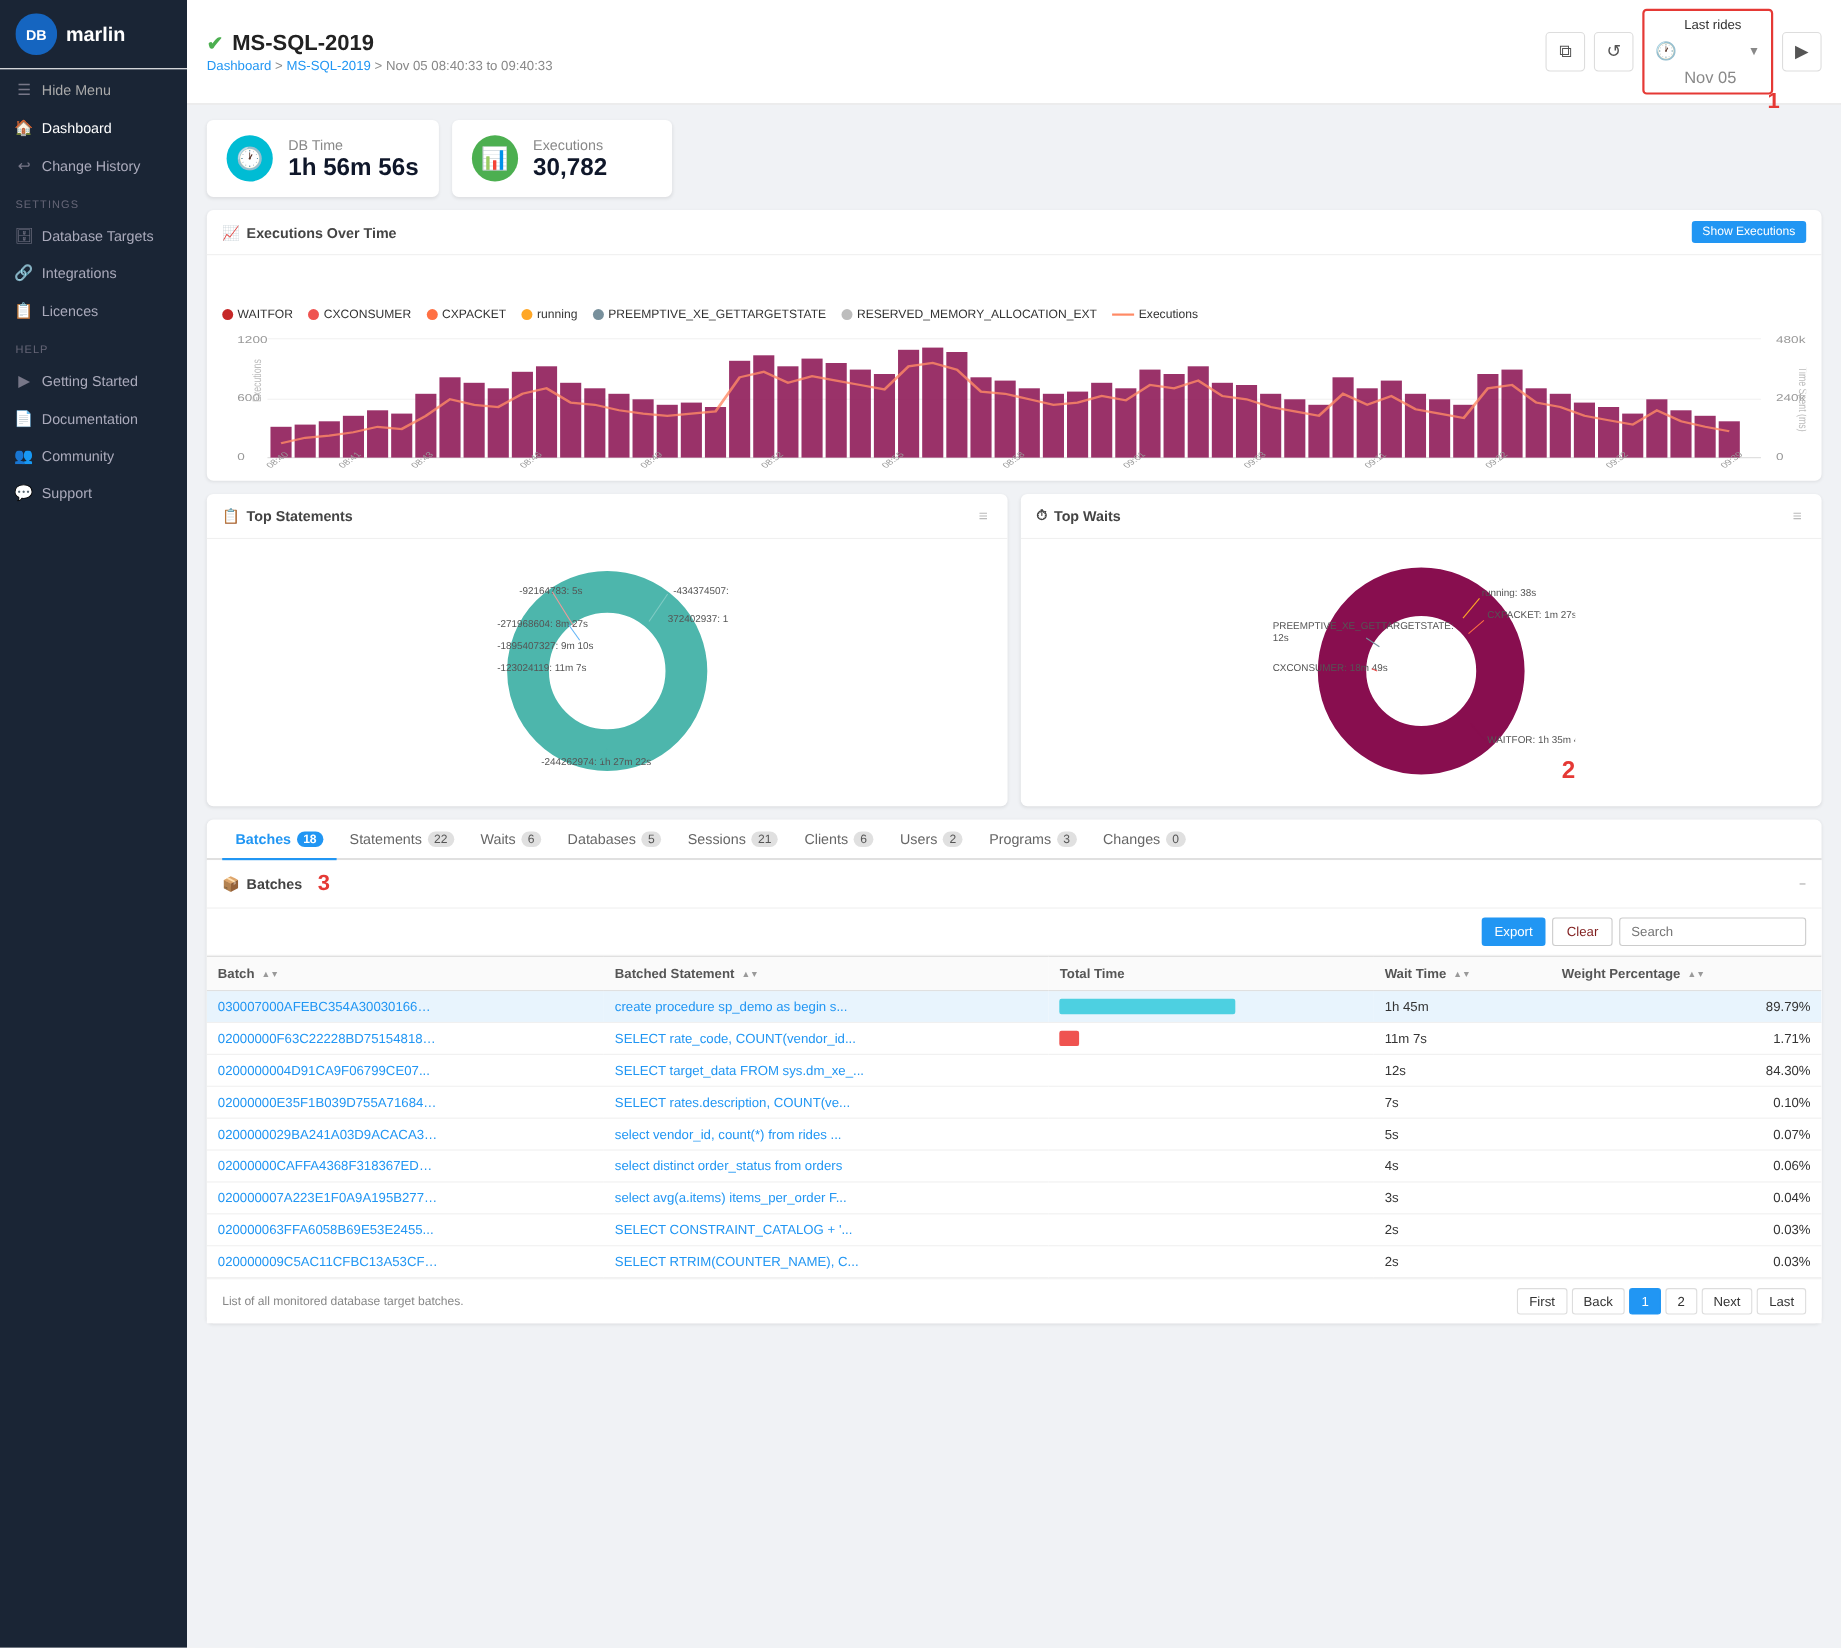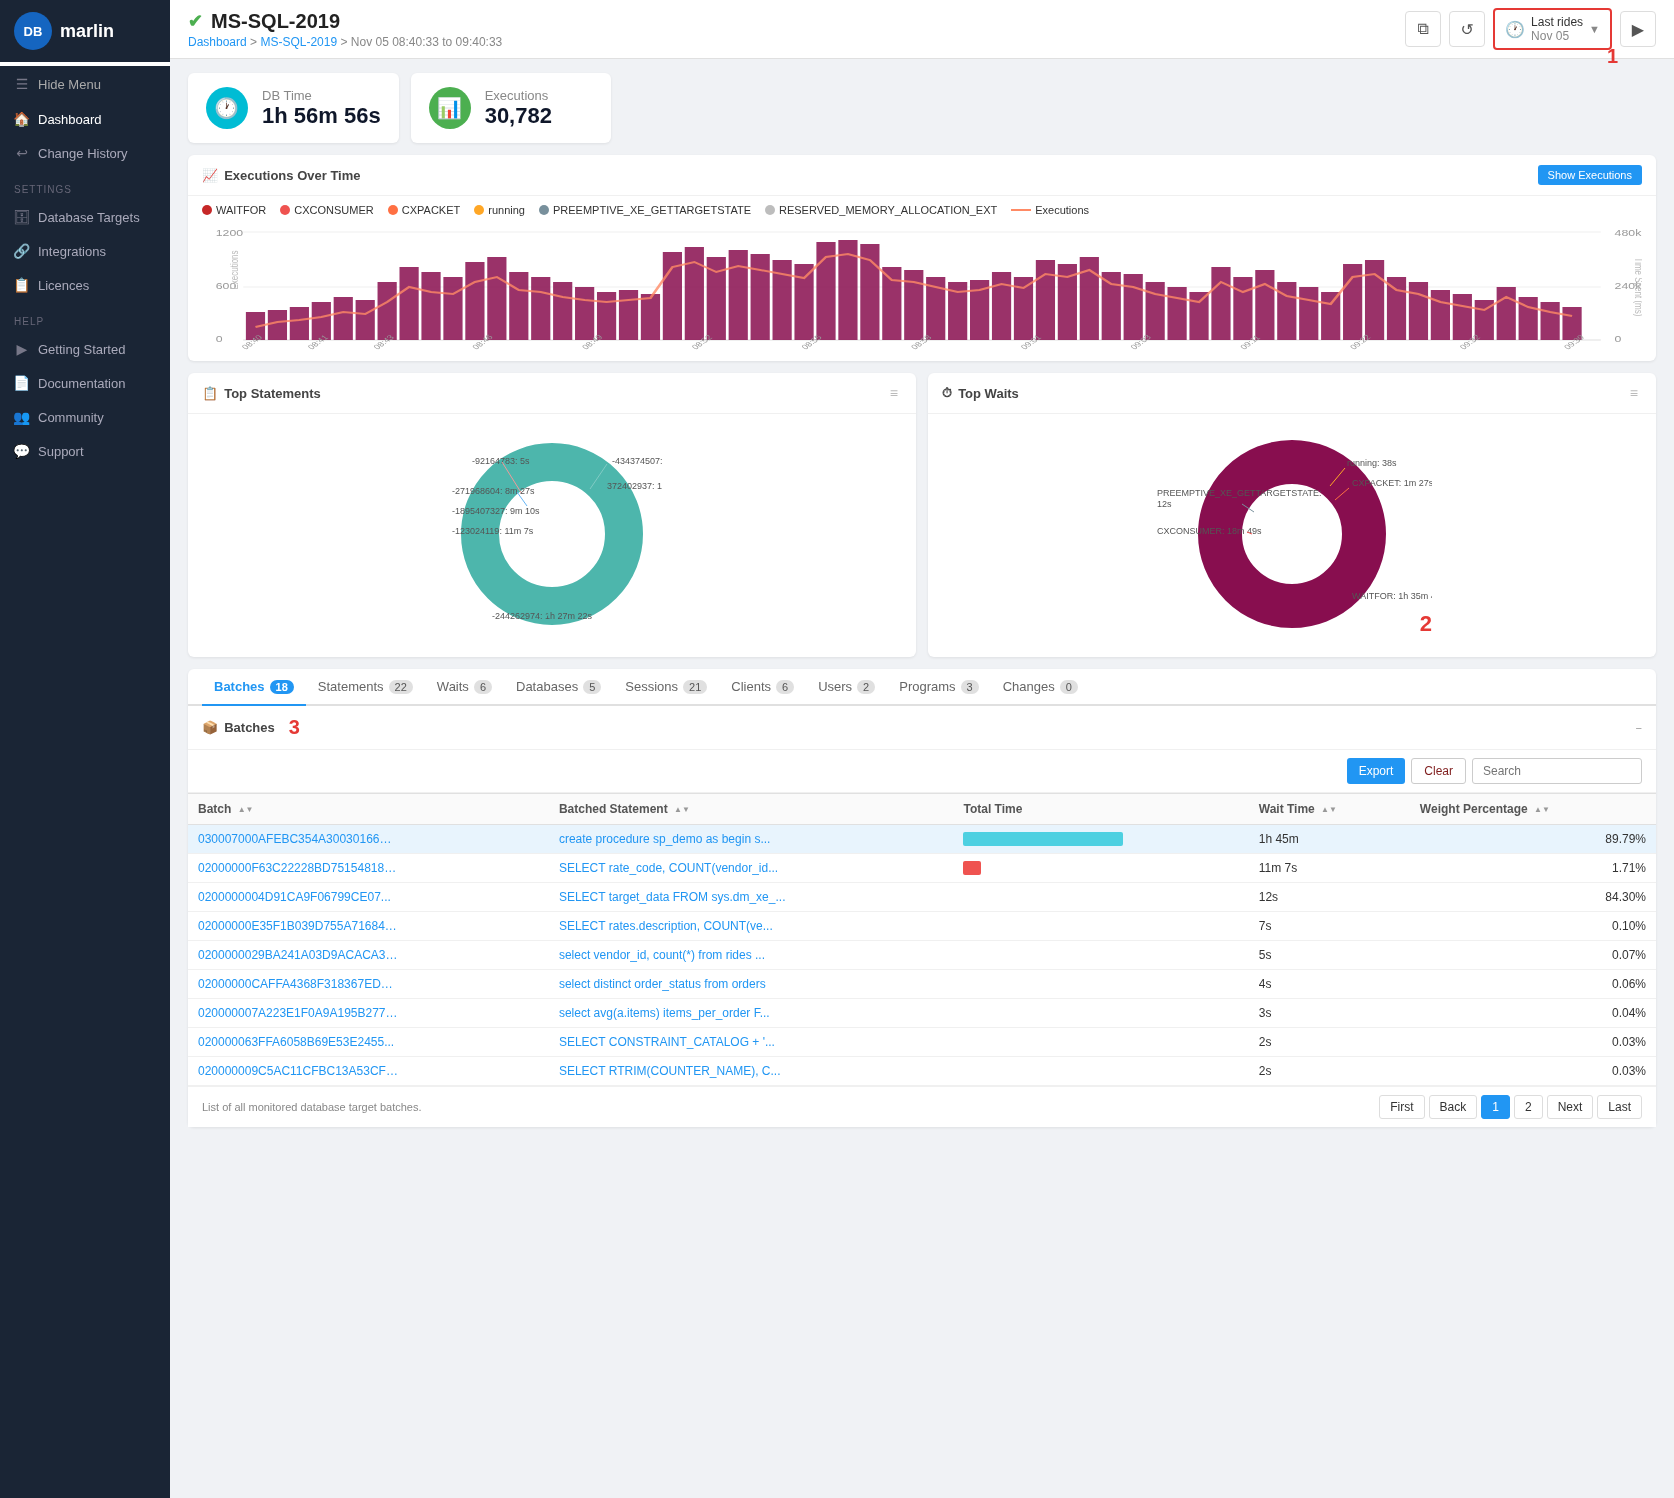--- a/index.html
+++ b/index.html
@@ -1,20 +1,20 @@
 <!DOCTYPE html>
 <html><head>
   <meta charset="utf-8">
   <style>
     * { box-sizing: border-box; margin: 0; padding: 0; }
     body { font-family: -apple-system, BlinkMacSystemFont, 'Segoe UI', Arial, sans-serif; font-size: 13px; background: #f5f5f5; color: #333; display: flex; height: 100vh; overflow: hidden; }
 
     
     #sidebar { width: 170px; min-width: 170px; background: #1a2535; color: #ccc; display: flex; flex-direction: column; overflow-y: auto; }
-    #logo-area { padding: 12px 14px; background: #1a2535; display: flex; align-items: center; gap: 8px; border-bottom: 4px solid #ffffff; }
+    #logo-area { padding: 12px 14px; background: #1a2535; display: flex; align-items: center; gap: 8px; border-bottom: 1px solid #ffffff; }
     #logo-icon { width: 38px; height: 38px; }
     .logo-text { color: #fff; font-size: 18px; font-weight: bold; }
     .sidebar-top-item { padding: 10px 14px; color: #aaa; cursor: pointer; display: flex; align-items: center; gap: 8px; font-size: 13px; }
     .sidebar-section-label { padding: 14px 14px 5px; font-size: 10px; color: #667; letter-spacing: 1px; text-transform: uppercase; }
     .sidebar-item { padding: 9px 14px; color: #aab; cursor: pointer; display: flex; align-items: center; gap: 8px; font-size: 13px; }
     .sidebar-item.active { color: #fff; }
     .sidebar-icon { width: 16px; height: 16px; display: inline-flex; align-items: center; justify-content: center; font-size: 14px; color: #778; }
 
     
     #main { flex: 1; display: flex; flex-direction: column; overflow: hidden; background: #f0f2f5; }
@@ -24,21 +24,21 @@
     #topbar-left { display: flex; flex-direction: column; }
     .page-title { font-size: 20px; font-weight: 600; color: #222; display: flex; align-items: center; gap: 8px; }
     .shield-icon { color: #4caf50; font-size: 18px; }
     .breadcrumb { font-size: 12px; color: #888; margin-top: 2px; }
     .breadcrumb a { color: #2196f3; text-decoration: none; }
     #topbar-right { display: flex; align-items: center; gap: 8px; }
     .topbar-btn { width: 36px; height: 36px; border: 1px solid #ddd; background: #fff; border-radius: 4px; cursor: pointer; display: flex; align-items: center; justify-content: center; font-size: 16px; color: #555; }
     .time-btn { border: 2px solid #e53935; background: #fff; border-radius: 4px; padding: 5px 10px; cursor: pointer; display: flex; align-items: center; gap: 6px; min-width: 100px; }
     .time-btn-text { display: flex; flex-direction: column; }
     .time-btn-label { font-size: 12px; color: #333; font-weight: 500; }
-    .time-btn-sub { font-size: 12px; color: #888; }
+    .time-btn-sub { font-size: 15px; color: #888; margin-top: 33px; }
 
     
     #content { flex: 1; overflow-y: auto; padding: 14px 18px; display: flex; flex-direction: column; gap: 12px; }
 
     
     #metric-cards { display: flex; gap: 12px; }
     .metric-card { background: #fff; border-radius: 6px; padding: 14px 18px; display: flex; align-items: center; gap: 14px; min-width: 200px; box-shadow: 0 1px 3px rgba(0,0,0,0.08); }
     .metric-icon { width: 42px; height: 42px; border-radius: 50%; display: flex; align-items: center; justify-content: center; font-size: 20px; }
     .metric-icon.teal { background: #00bcd4; color: #fff; }
     .metric-icon.green { background: #4caf50; color: #fff; }
@@ -47,21 +47,21 @@
 
     
     .panel { background: #fff; border-radius: 6px; box-shadow: 0 1px 3px rgba(0,0,0,0.08); }
     .panel-header { padding: 10px 14px; border-bottom: 1px solid #f0f0f0; display: flex; align-items: center; justify-content: space-between; }
     .panel-title { font-size: 13px; font-weight: 600; color: #444; display: flex; align-items: center; gap: 6px; }
     .panel-content { padding: 10px 28px; text-decoration: underline; }
 
     
     #exec-chart-area { padding: 8px 14px 6px; }
     .chart-legend { display: flex; align-items: center; gap: 14px; flex-wrap: wrap; font-size: 11px; margin-bottom: 6px; }
-    .legend-item { display: flex; align-items: center; gap: 4px; }
+    .legend-item { display: flex; align-items: center; gap: 4px; margin-top: 40px; }
     .legend-dot { width: 10px; height: 10px; border-radius: 50%; display: inline-block; }
 
     
     #two-col { display: flex; gap: 12px; }
     #two-col .panel { flex: 1; }
 
     
     #tabs-area { background: #fff; border-radius: 6px; box-shadow: 0 1px 3px rgba(0,0,0,0.08); }
     .tab-bar { display: flex; border-bottom: 2px solid #e0e0e0; padding: 0 14px; }
     .tab-item { padding: 10px 12px; cursor: pointer; font-size: 13px; color: #666; display: flex; align-items: center; gap: 5px; border-bottom: 2px solid transparent; margin-bottom: -2px; white-space: nowrap; }

